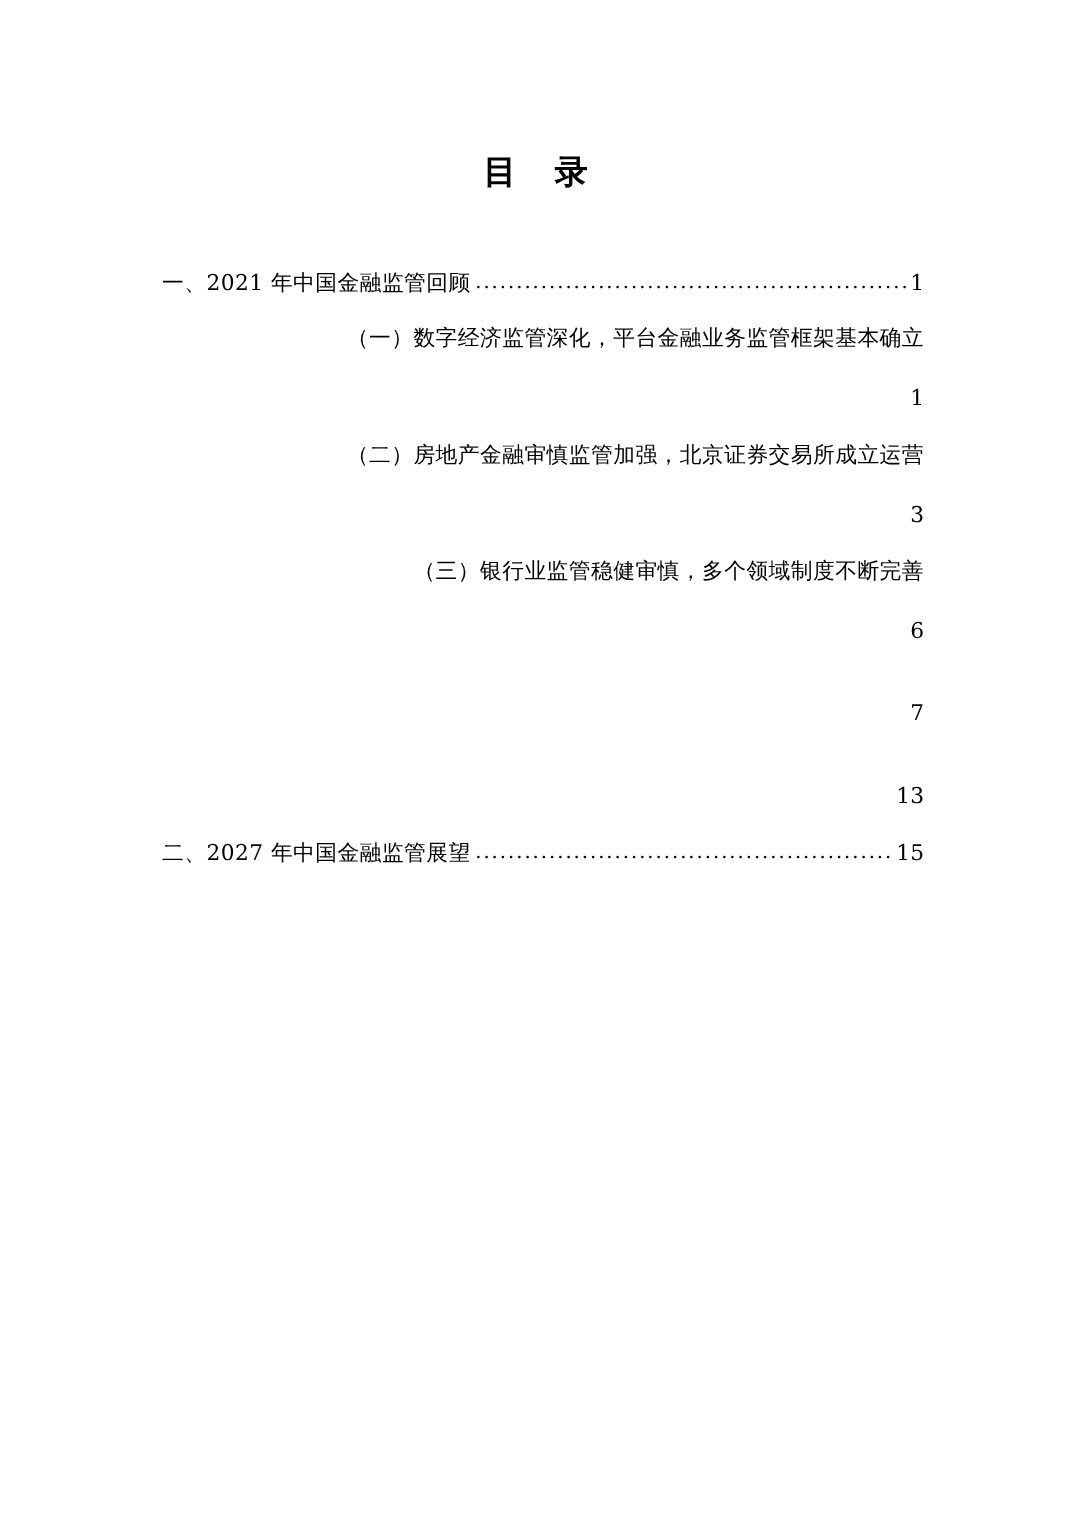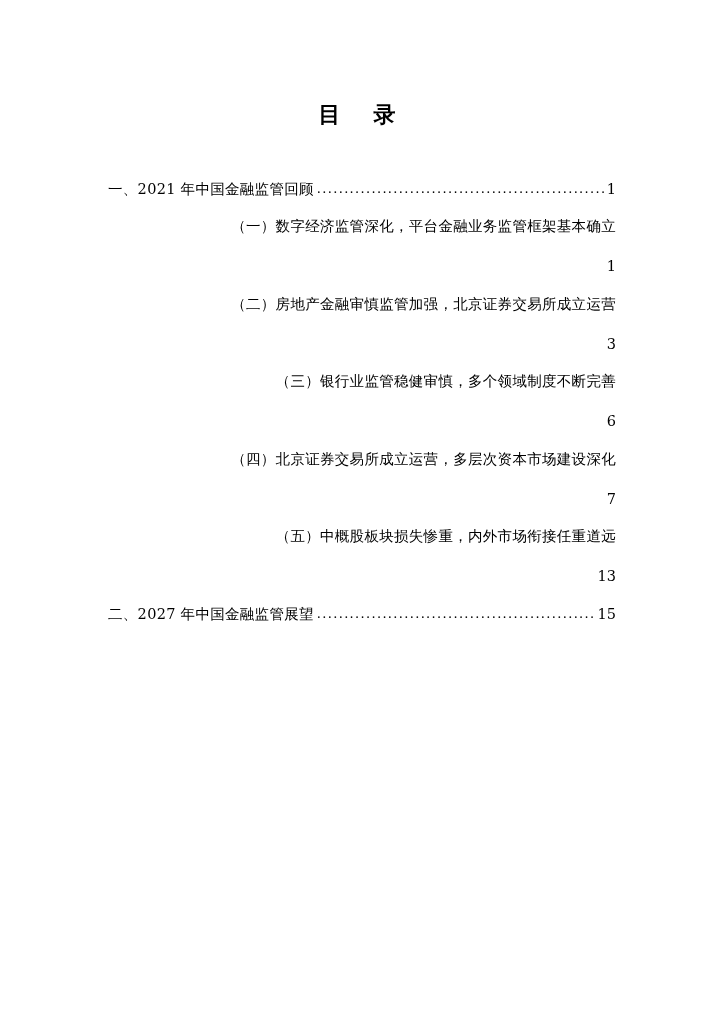--- a/index.html
+++ b/index.html
@@ -25,21 +25,21 @@
   }
   .toc-title {
     position: absolute;
     left: 0;
     top: 100px;
     width: 724px;
     text-align: center;
     font-size: 22px;
     font-weight: bold;
     letter-spacing: 10px;
-    font-family: Liberation Mono, monospace;
+    font-family: Liberation Serif, serif;
     color: #000000;
   }
   .toc {
     position: absolute;
     left: 108px;
     top: 178px;
     width: 508px;
   }
   .toc-entry {
     display: flex;
@@ -110,27 +110,25 @@
       <span class="page-num">3</span>
     </div>
 
     <div class="toc-entry level-2">
       <span class="entry-text">（三）银行业监管稳健审慎，多个领域制度不断完善</span>
       <span class="leader"></span>
       <span class="page-num">6</span>
     </div>
 
     <div class="toc-entry level-2">
-      <span class="entry-text">（四）北京证券交易所成立运营，多层次资本市场建设深化</span>
       <span class="leader"></span>
       <span class="page-num">7</span>
     </div>
 
     <div class="toc-entry level-2">
-      <span class="entry-text">（五）中概股板块损失惨重，内外市场衔接任重道远</span>
       <span class="leader"></span>
       <span class="page-num">13</span>
     </div>
 
     <div class="toc-entry level-1">
       <span class="entry-text">二、2027 年中国金融监管展望</span>
       <span class="leader"></span>
       <span class="page-num">15</span>
     </div>
 

